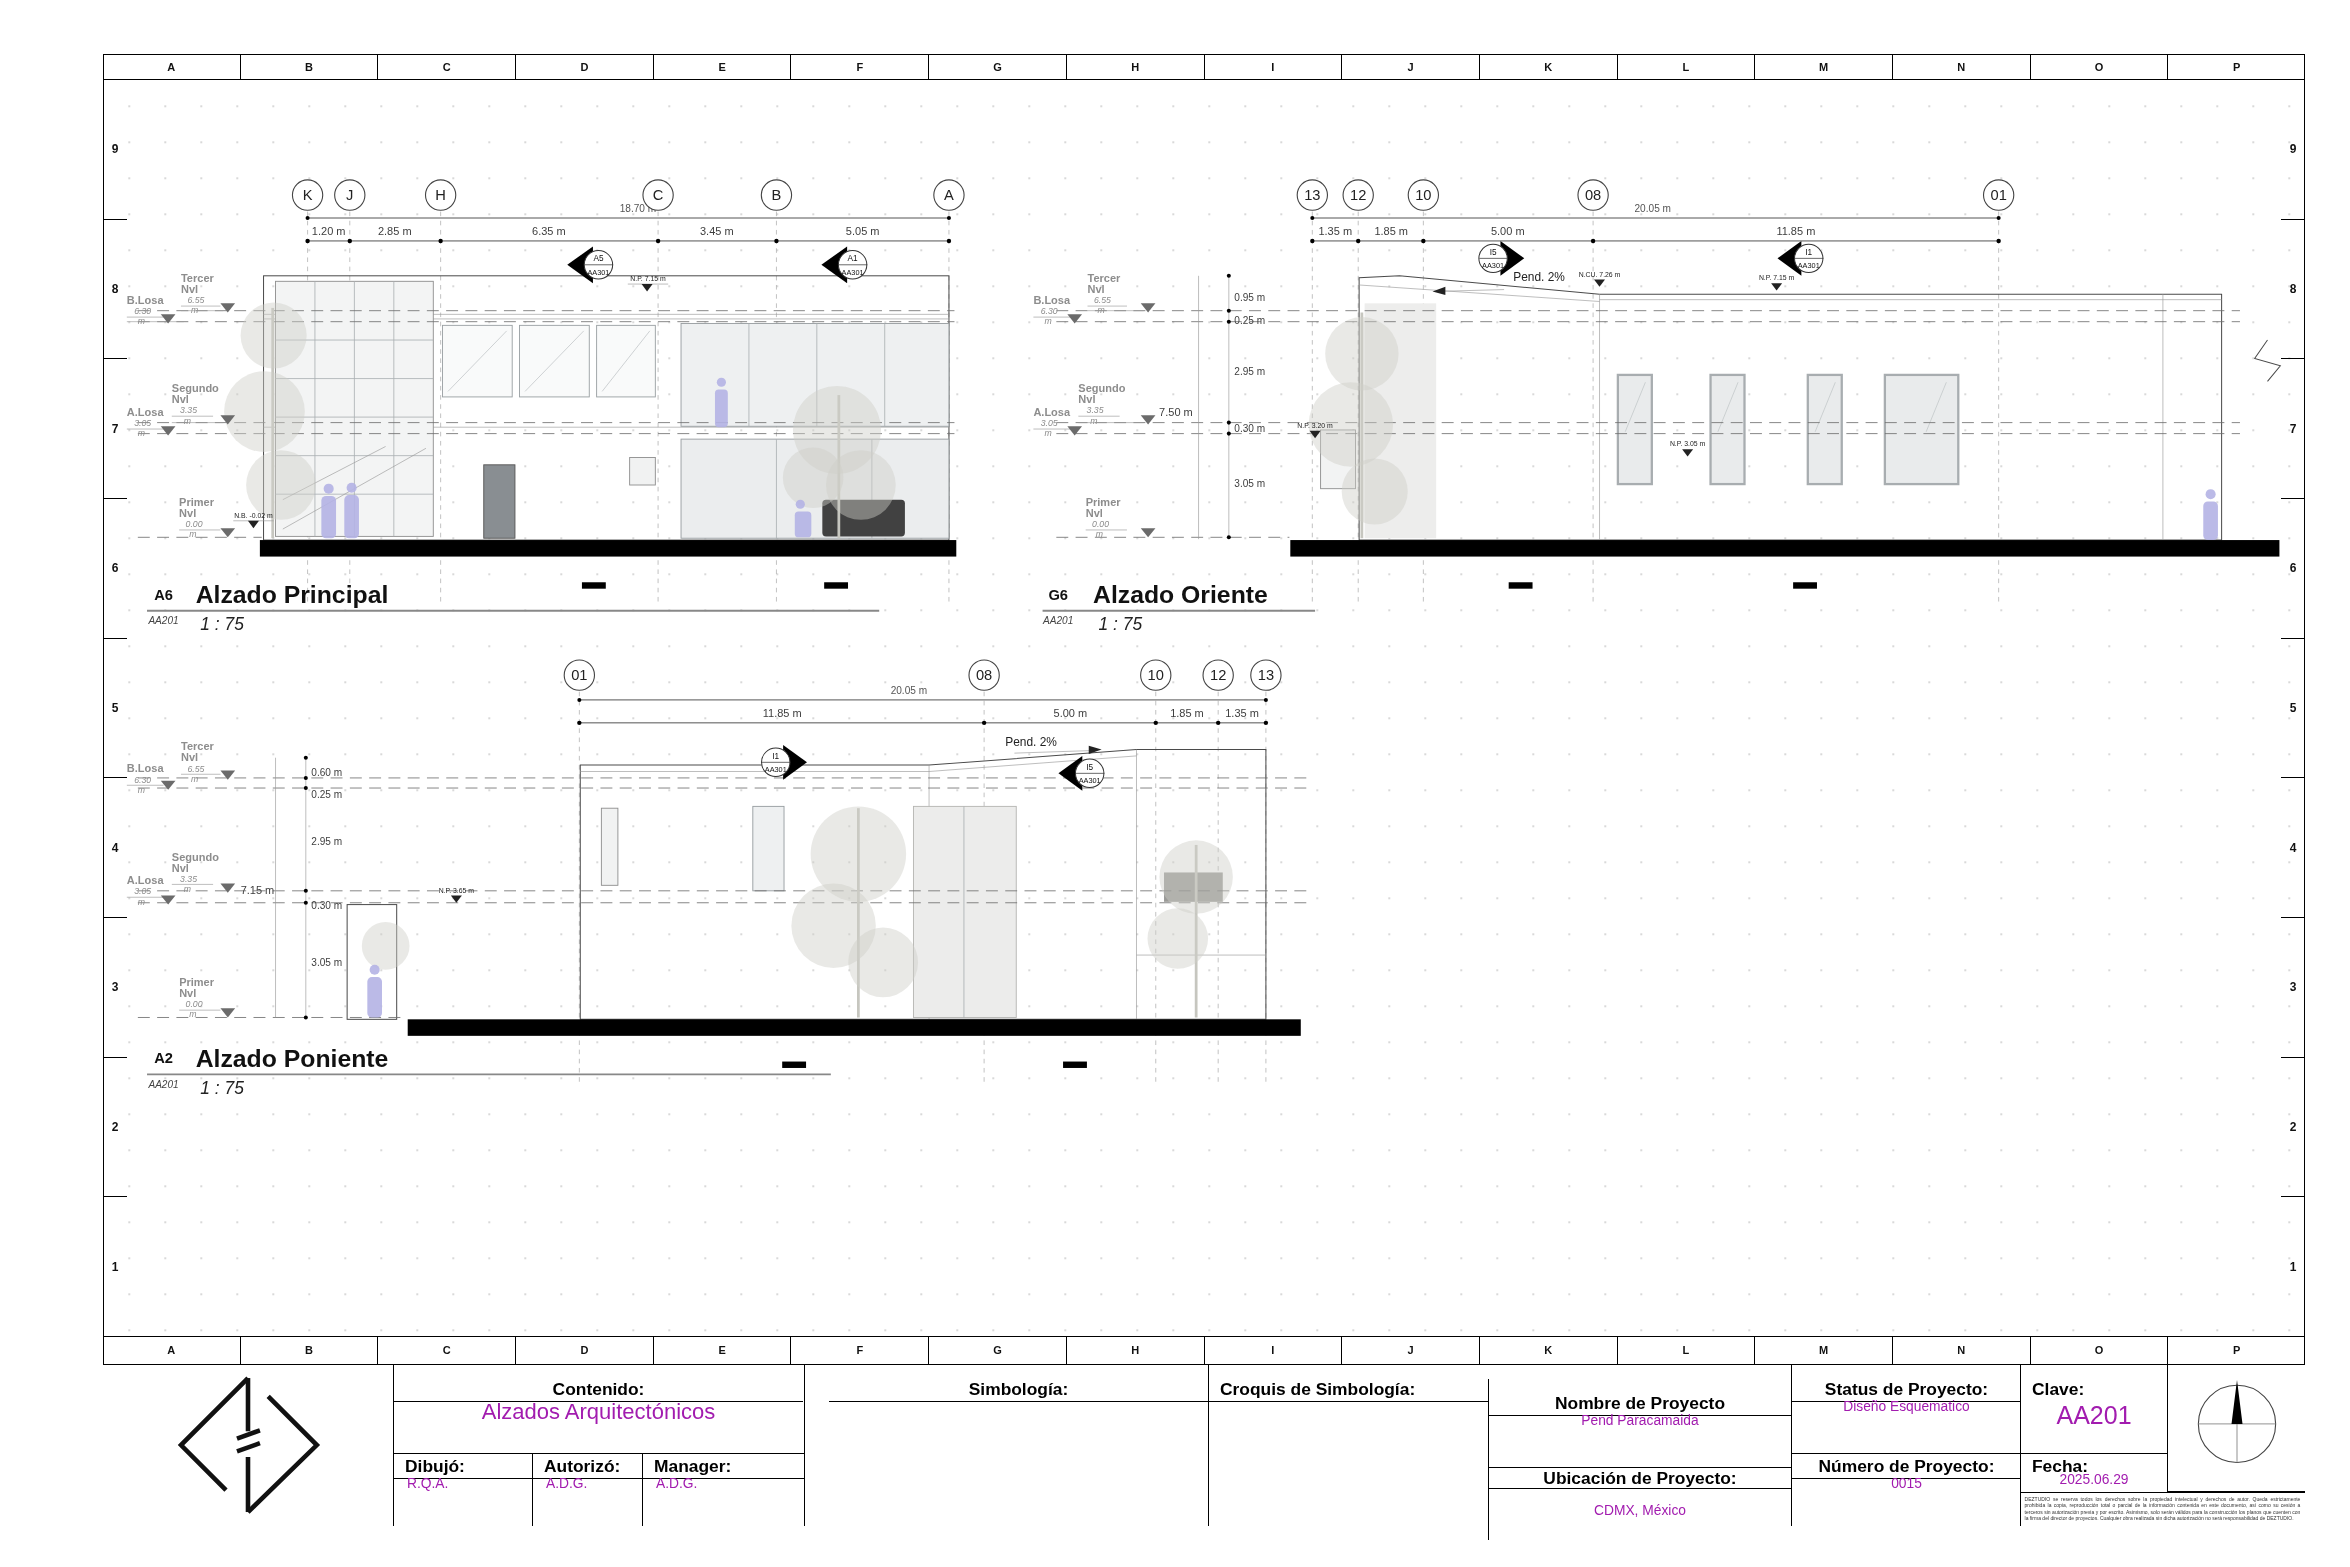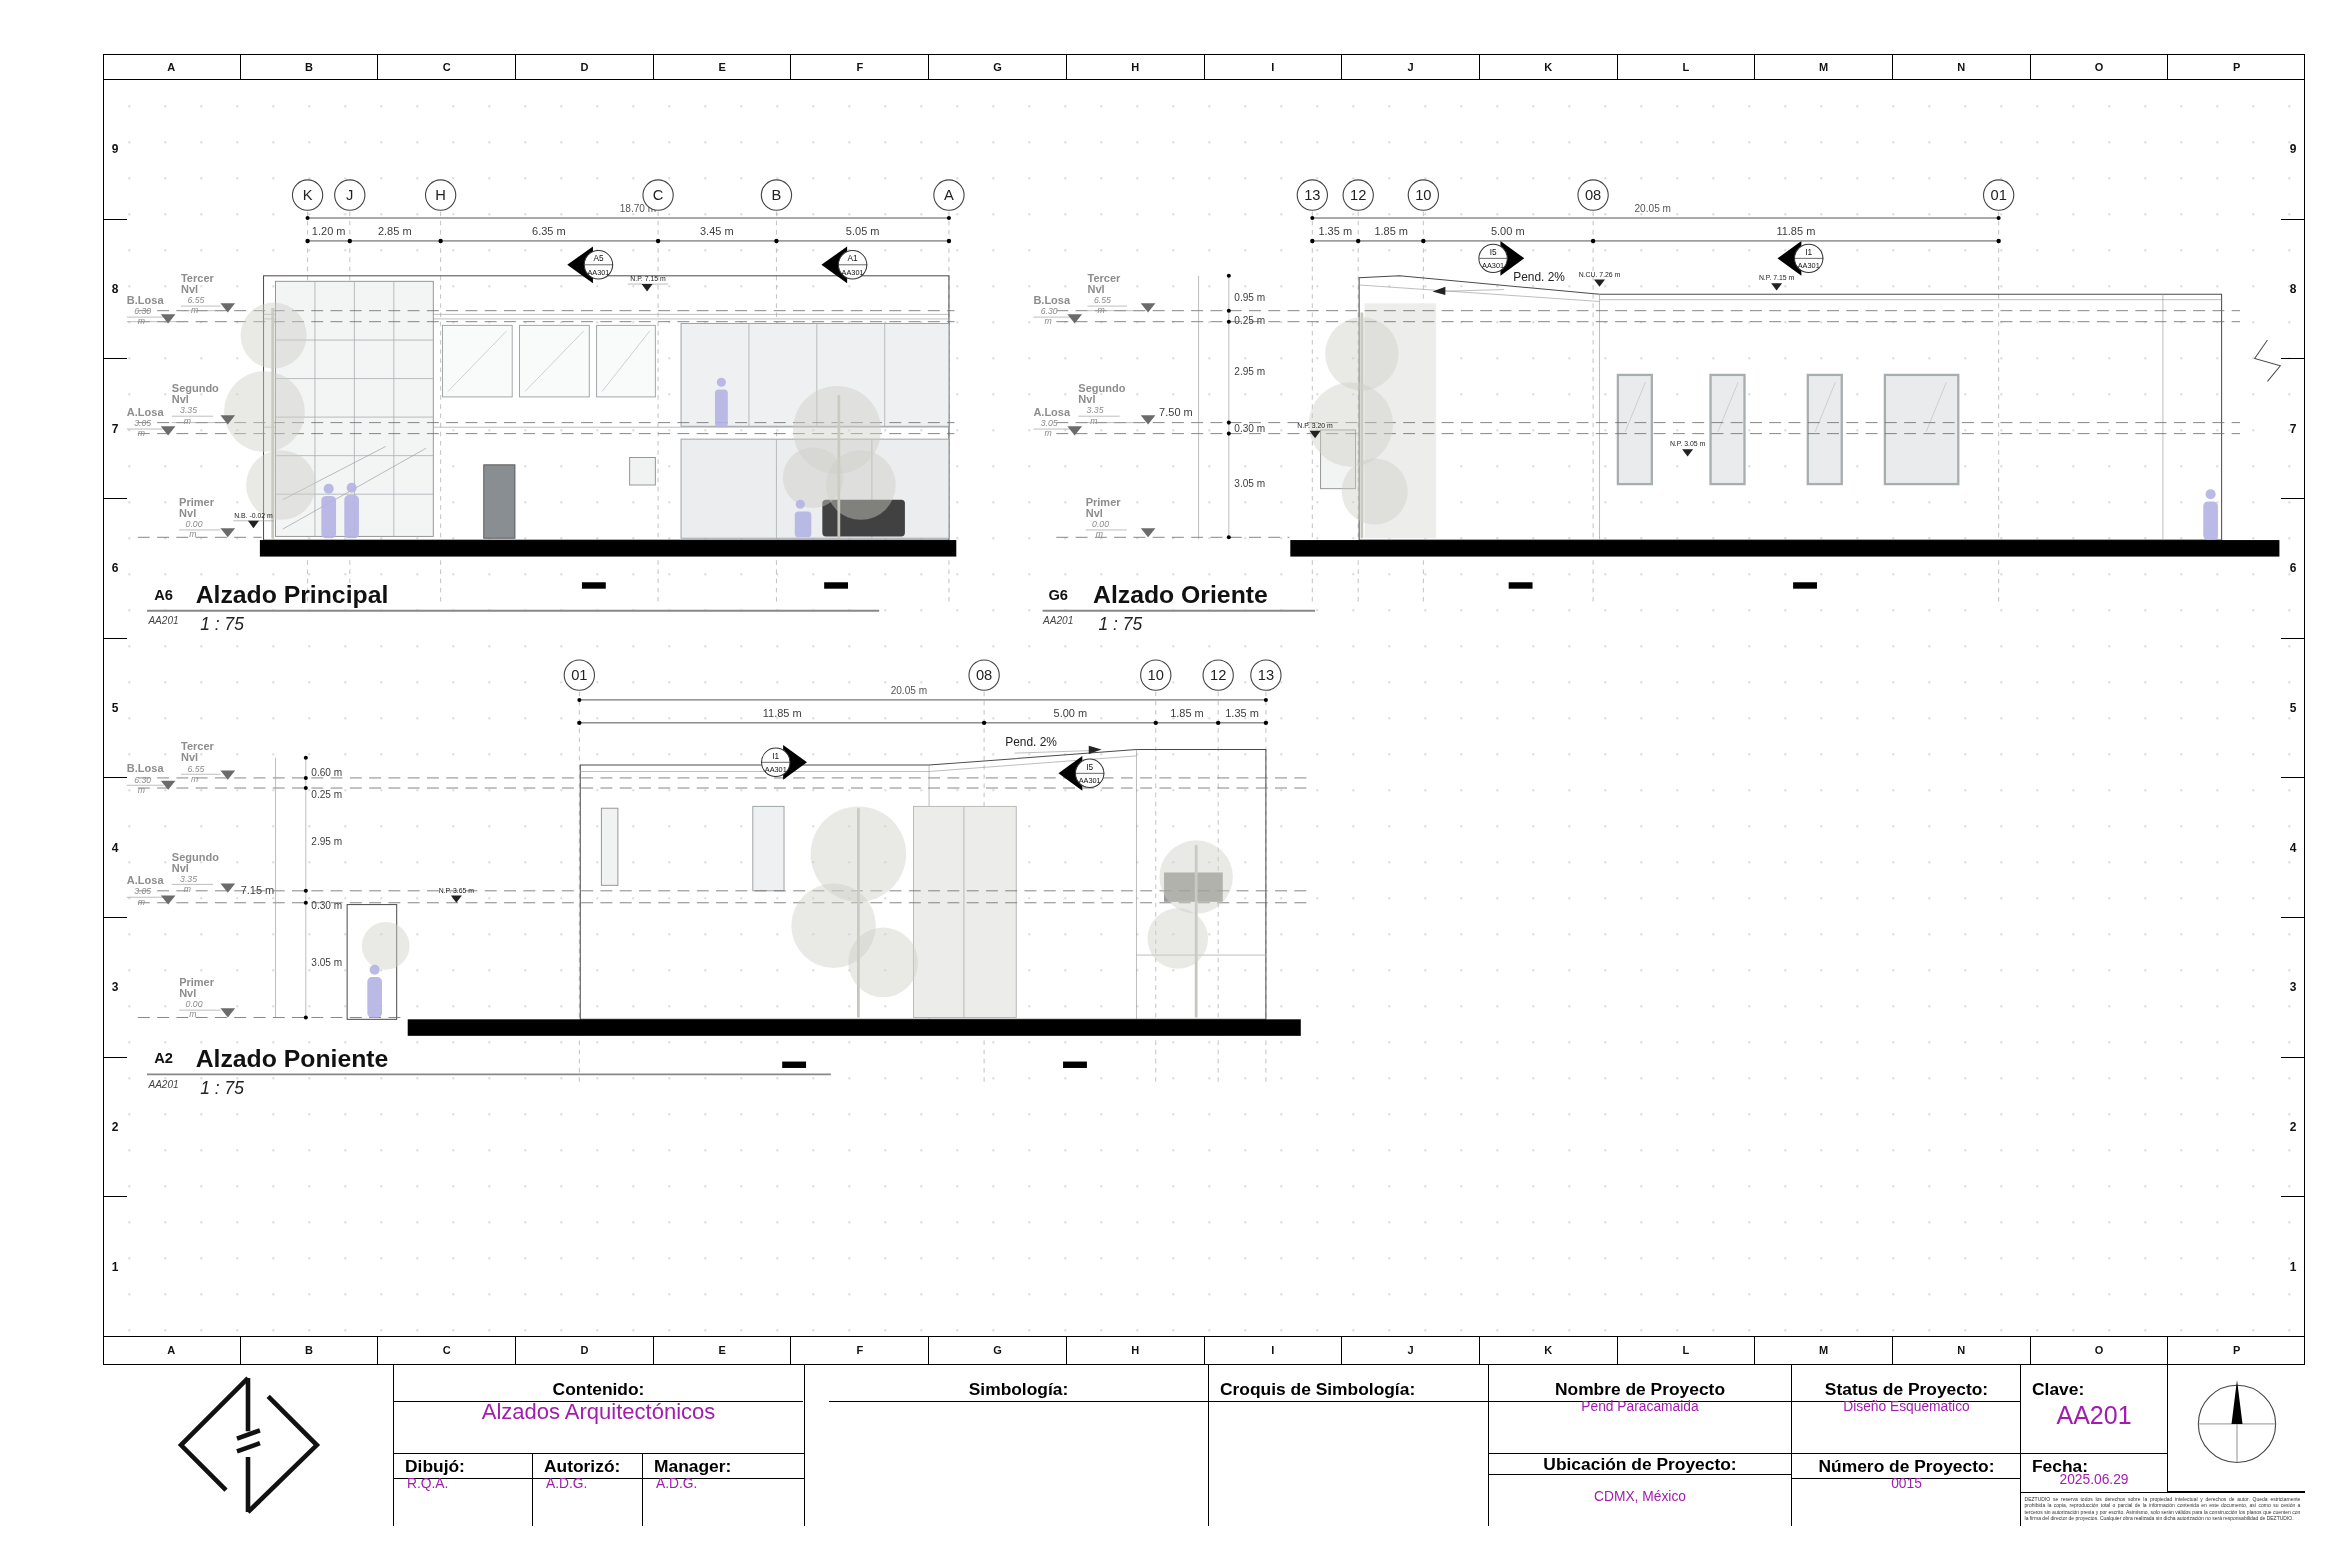--- a/index.html
+++ b/index.html
@@ -716,21 +716,21 @@
     </div>
 
     <div class="tb-cell bl" style="left:701px;top:0;width:404px;height:161px;padding-left:24px;">
       <div class="tb-h" style="height:25px;">Simbología:</div>
     </div>
 
     <div class="tb-cell bl" style="left:1105px;top:0;width:280px;height:161px;">
       <div class="tb-h left" style="height:25px;">Croquis de Simbología:</div>
     </div>
 
-    <div class="tb-cell bl" style="left:1385px;top:0;width:303px;height:161px;">
+    <div class="tb-cell bl" style="left:1385px;top:14px;width:303px;height:161px;">
       <div class="tb-h" style="position:absolute;left:0;top:0;width:100%;height:25px;">Nombre de Proyecto</div>
       <div class="tb-v" style="position:absolute;left:0;top:25px;width:100%;height:51px;">Pend Paracamaida</div>
       <div class="tb-h" style="position:absolute;left:0;top:76px;width:100%;height:22px;border-top:0.9px solid #000;">Ubicación de Proyecto:</div>
       <div class="tb-v" style="position:absolute;left:0;top:102px;width:100%;height:59px;align-items:center;padding-top:0;">CDMX, México</div>
     </div>
 
     <div class="tb-cell bl" style="left:1688px;top:0;width:230px;height:161px;">
       <div class="tb-h" style="position:absolute;left:0;top:0;width:100%;height:25px;">Status de Proyecto:</div>
       <div class="tb-v" style="position:absolute;left:0;top:25px;width:100%;height:51px;text-align:center;">Diseño Esquematico</div>
       <div class="tb-h" style="position:absolute;left:0;top:76px;width:100%;height:26px;border-top:0.9px solid #000;">Número de Proyecto:</div>

